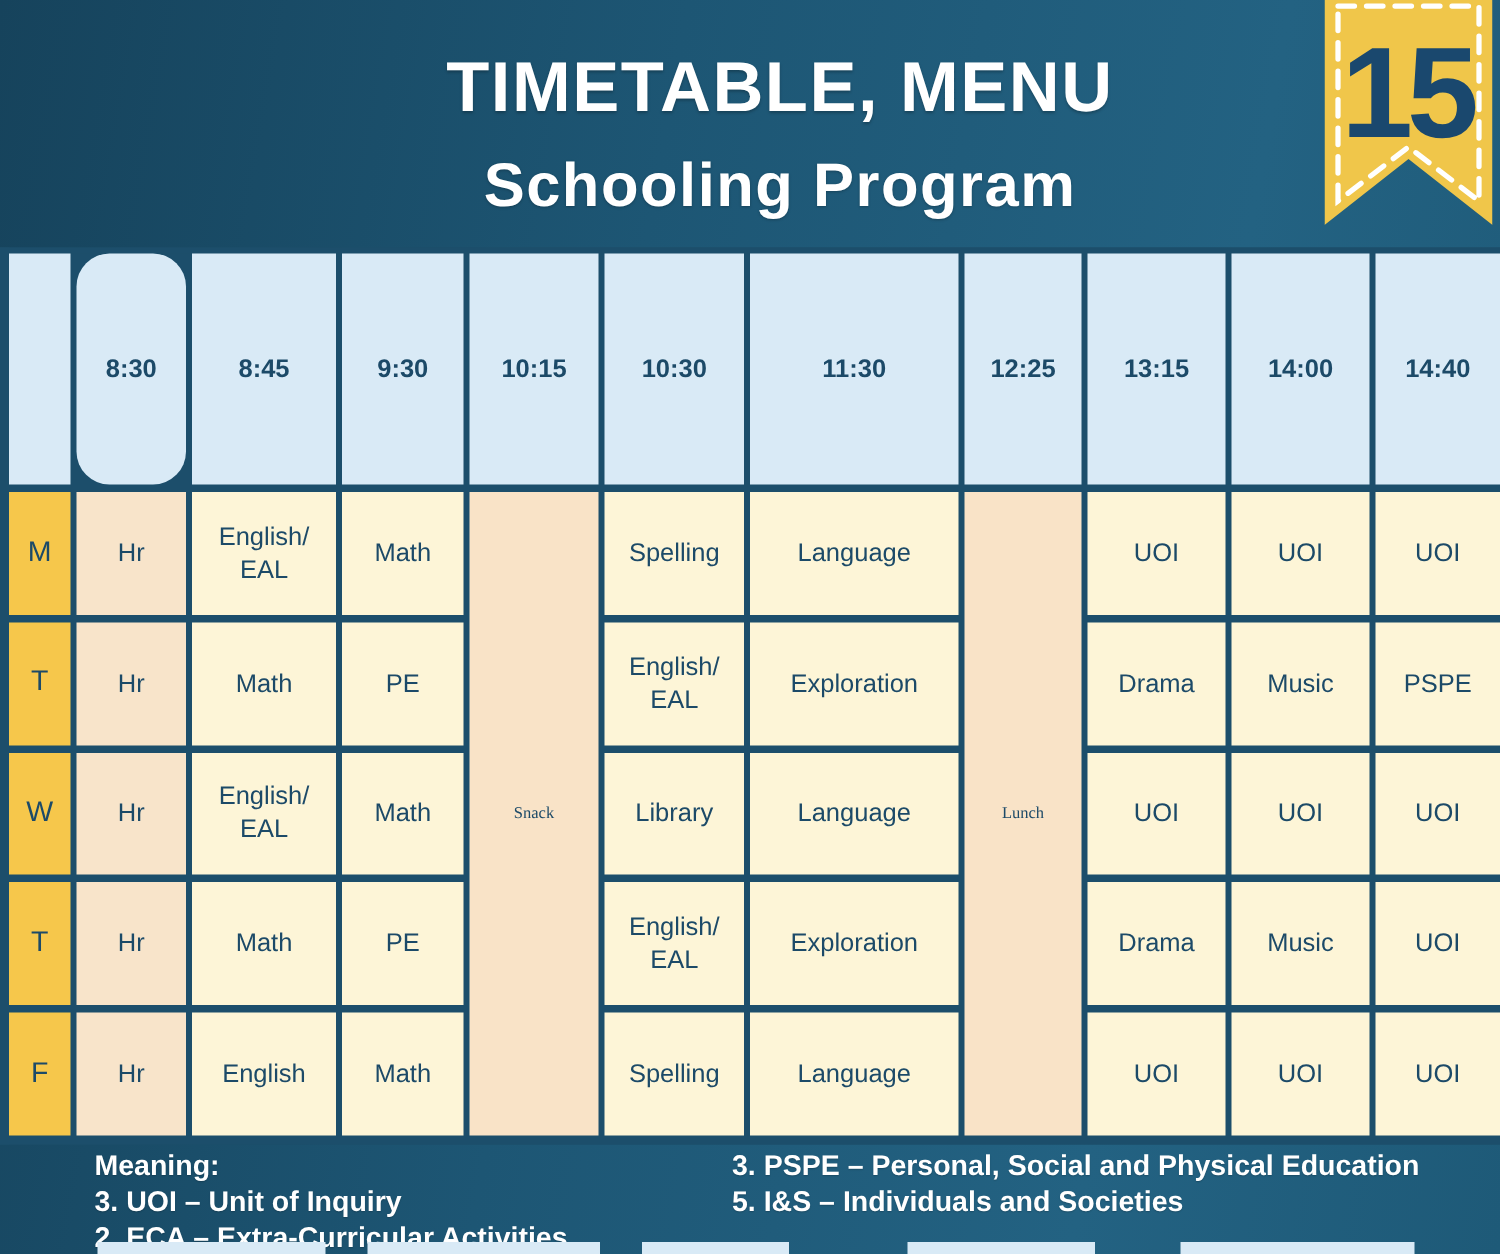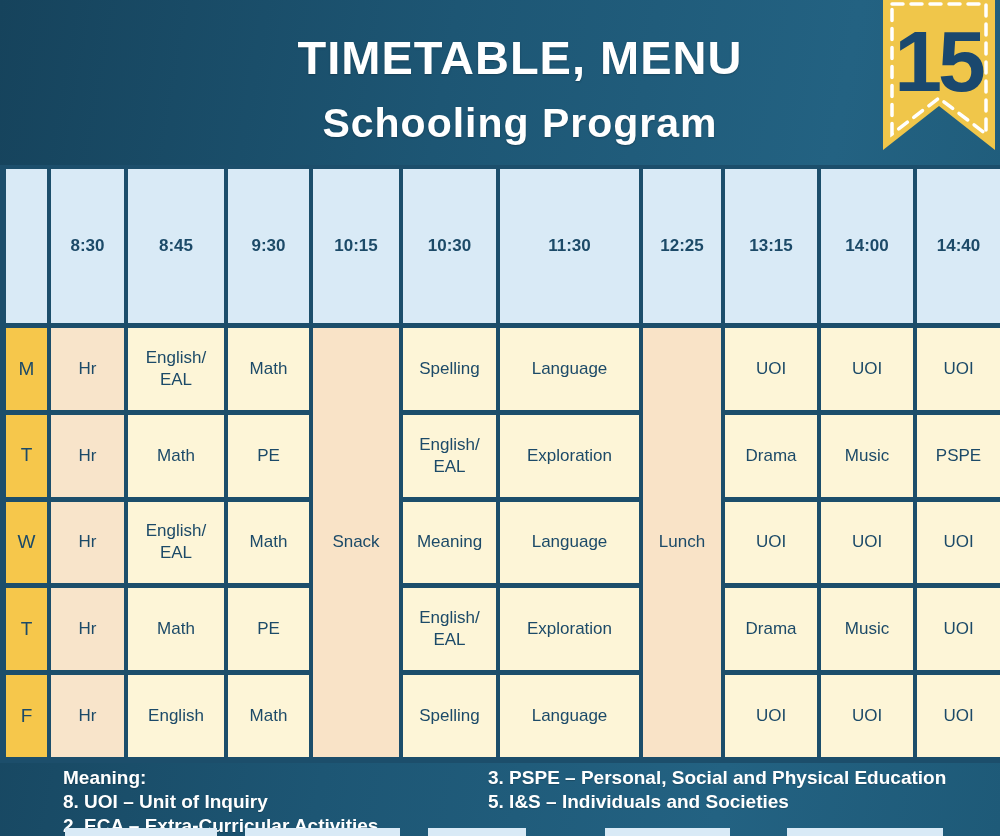--- a/index.html
+++ b/index.html
@@ -25,42 +25,42 @@
     grid-template-rows:154px repeat(5,1fr);
     gap:5px 4px;
   }
   .cell{display:flex;align-items:center;justify-content:center;
     color:var(--text-navy,#1c4a68);white-space:pre-line;text-align:center;line-height:1.3;}
   .cell.corner,.cell.time{background:var(--header-cell-blue,#d9eaf6);}
   .cell.time{font-weight:700;font-size:17px;}
   .cell.day{background:var(--day-yellow,#f6c74b);font-size:19px;}
   .cell.hr{background:var(--hr-peach,#f8e4ca);font-size:17px;}
   .cell.lesson{background:var(--subject-cream,#fdf5d7);font-size:17px;}
-  .cell.break{background:var(--break-peach,#f9e3c7);font-size:17px;}
+  .cell.break{background:var(--break-peach,#f9e3c7);font-size:11px;font-family:Liberation Serif, serif;}
   .legend-col{position:absolute;top:766px;color:#fff;font-weight:700;font-size:19px;line-height:24px;
     text-shadow:0 1px 1px rgba(0,0,0,.2);}
   .legend-left{left:63px;}
   .legend-right{left:488px;}
   .peek{position:absolute;bottom:0;height:8px;background:var(--header-cell-blue,#d9eaf6);}
 </style>
 </head>
 <body>
 
 <div class="title-line title-1">TIMETABLE, MENU</div>
 <div class="title-line title-2">Schooling Program</div>
 
 <svg class="badge" viewBox="0 0 112 150">
   <path d="M0 0 H112 V150 L56 106 L0 150 Z" fill="#f0c64a"></path>
   <path d="M9 4 H103 V134 L56 98 L9 134 Z" fill="none" stroke="#ffffff" stroke-width="3.5" stroke-dasharray="11 8" stroke-linecap="round"></path>
   <text x="55" y="91" font-size="86" letter-spacing="-4" fill="#1a486e" text-anchor="middle">15</text>
 </svg>
 
 <div class="timetable" id="grid">
     <div class="cell corner" style="grid-area: 1 / 1;"></div>
-    <div class="cell time" style="grid-area: 1 / 2;">8:30</div>
+    <div class="cell time" style="grid-area: 1 / 2; border-radius: 22px;">8:30</div>
     <div class="cell time" style="grid-area: 1 / 3;">8:45</div>
     <div class="cell time" style="grid-area: 1 / 4;">9:30</div>
     <div class="cell time" style="grid-area: 1 / 5;">10:15</div>
     <div class="cell time" style="grid-area: 1 / 6;">10:30</div>
     <div class="cell time" style="grid-area: 1 / 7;">11:30</div>
     <div class="cell time" style="grid-area: 1 / 8;">12:25</div>
     <div class="cell time" style="grid-area: 1 / 9;">13:15</div>
     <div class="cell time" style="grid-area: 1 / 10;">14:00</div>
     <div class="cell time" style="grid-area: 1 / 11;">14:40</div>
     <div class="cell break" style="grid-area: 2 / 5 / 7;">Snack</div>
@@ -83,21 +83,21 @@
 EAL</div>
     <div class="cell lesson" style="grid-area: 3 / 7;">Exploration</div>
     <div class="cell lesson" style="grid-area: 3 / 9;">Drama</div>
     <div class="cell lesson" style="grid-area: 3 / 10;">Music</div>
     <div class="cell lesson" style="grid-area: 3 / 11;">PSPE</div>
     <div class="cell day" style="grid-area: 4 / 1;">W</div>
     <div class="cell hr" style="grid-area: 4 / 2;">Hr</div>
     <div class="cell lesson" style="grid-area: 4 / 3;">English/
 EAL</div>
     <div class="cell lesson" style="grid-area: 4 / 4;">Math</div>
-    <div class="cell lesson" style="grid-area: 4 / 6;">Meaning</div>
+    <div class="cell lesson" style="grid-area: 4 / 6;">Library</div>
     <div class="cell lesson" style="grid-area: 4 / 7;">Language</div>
     <div class="cell lesson" style="grid-area: 4 / 9;">UOI</div>
     <div class="cell lesson" style="grid-area: 4 / 10;">UOI</div>
     <div class="cell lesson" style="grid-area: 4 / 11;">UOI</div>
     <div class="cell day" style="grid-area: 5 / 1;">T</div>
     <div class="cell hr" style="grid-area: 5 / 2;">Hr</div>
     <div class="cell lesson" style="grid-area: 5 / 3;">Math</div>
     <div class="cell lesson" style="grid-area: 5 / 4;">PE</div>
     <div class="cell lesson" style="grid-area: 5 / 6;">English/
 EAL</div>
@@ -111,21 +111,21 @@
     <div class="cell lesson" style="grid-area: 6 / 4;">Math</div>
     <div class="cell lesson" style="grid-area: 6 / 6;">Spelling</div>
     <div class="cell lesson" style="grid-area: 6 / 7;">Language</div>
     <div class="cell lesson" style="grid-area: 6 / 9;">UOI</div>
     <div class="cell lesson" style="grid-area: 6 / 10;">UOI</div>
     <div class="cell lesson" style="grid-area: 6 / 11;">UOI</div>
   </div>
 
 <div class="legend-col legend-left">
   <div>Meaning:</div>
-  <div>8. UOI – Unit of Inquiry</div>
+  <div>3. UOI – Unit of Inquiry</div>
   <div>2. ECA – Extra-Curricular Activities</div>
 </div>
 <div class="legend-col legend-right">
   <div>3. PSPE – Personal, Social and Physical Education</div>
   <div>5. I&amp;S – Individuals and Societies</div>
 </div>
 
 <div class="peek" style="left:65px;width:152px;"></div>
 <div class="peek" style="left:245px;width:155px;"></div>
 <div class="peek" style="left:428px;width:98px;"></div>

